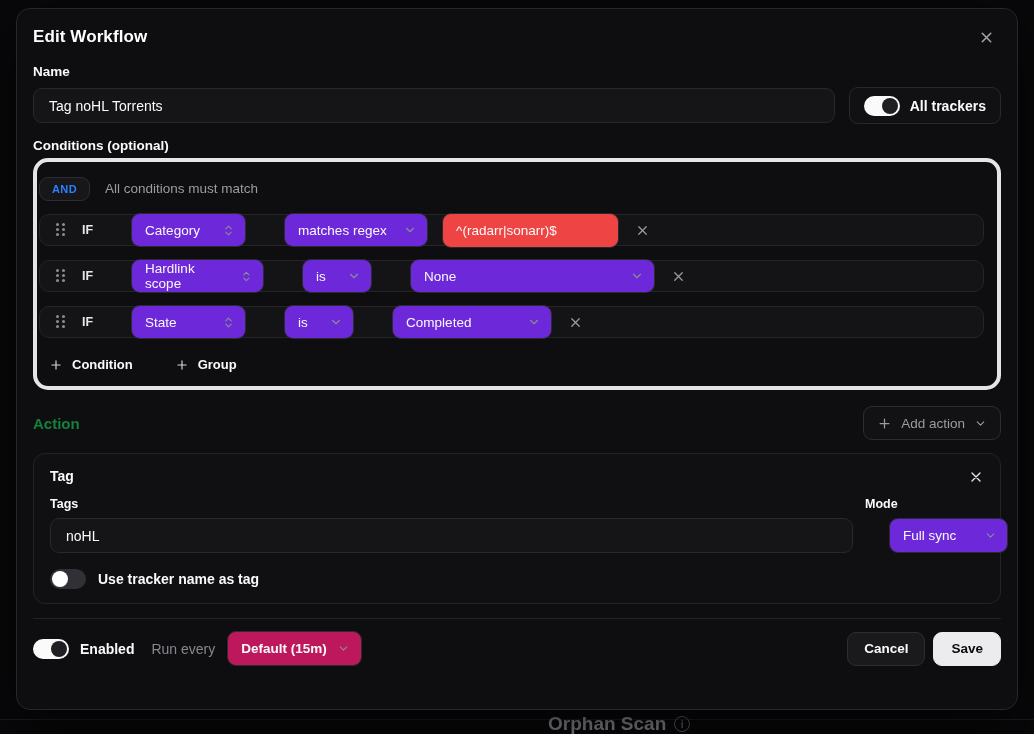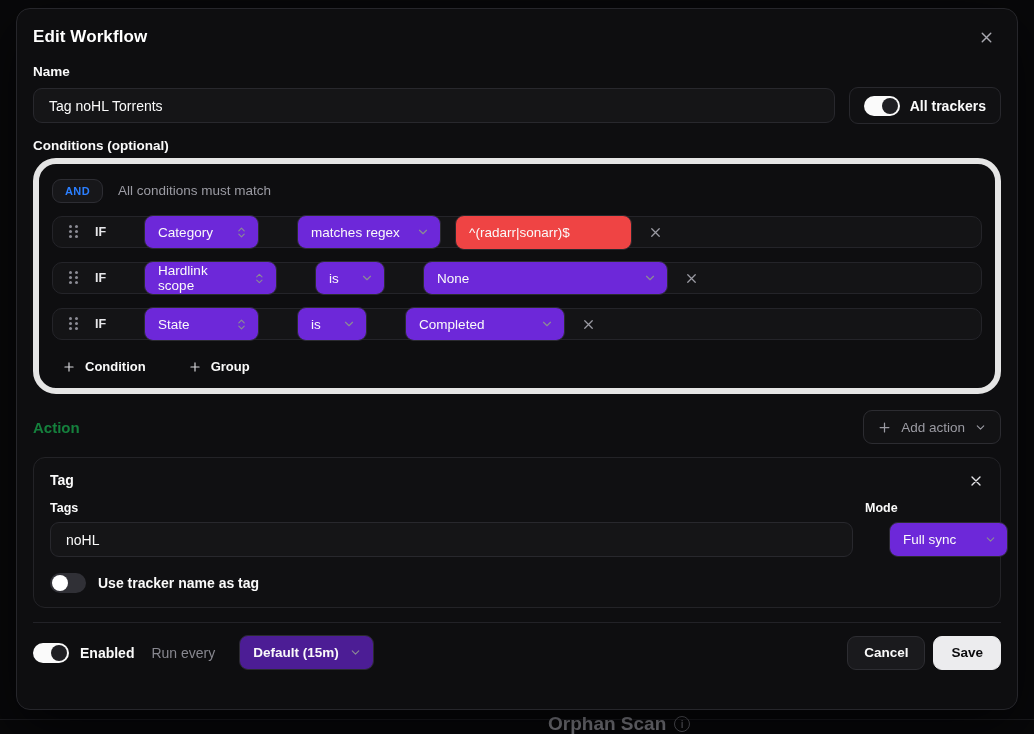--- a/index.html
+++ b/index.html
@@ -44,21 +44,21 @@
   }
   .trackers-box .field-label { font-size:14px; }
 
   
   .switch { width:36px; height:20px; border-radius:999px; background:#303036; position:relative; flex:0 0 auto; cursor:pointer; }
   .switch .knob { position:absolute; top:2px; left:2px; width:16px; height:16px; border-radius:50%; background:#ffffff; }
   .switch.on { background:#fafafa; }
   .switch.on .knob { left:18px; background:#1f1f23; }
 
   .conditions-heading { margin-top:14px; }
-  .cond-container { margin-top:5px; border:6px solid #e5e5e5; border-radius:23px; padding:13px 13px 8px 13px; background:#0e0e10; }
+  .cond-container { margin-top:5px; border:4px solid #e5e5e5; border-radius:15px; padding:13px 13px 8px 2px; background:#0e0e10; }
   .match-row { display:flex; align-items:center; gap:15px; height:27px; }
   .and-badge {
     background:#17171a; border:1px solid #2d2d33; border-radius:9px; color:#2b7fff;
     font-size:11px; font-weight:700; letter-spacing:.4px; padding:5px 12px; cursor:pointer;
   }
   .match-hint { color:#9b9ba3; font-size:13.5px; }
 
   .cond-rows { margin-top:12px; display:flex; flex-direction:column; gap:14px; }
   .cond-row {
     height:32px; border:1px solid #242429; border-radius:10px; background:#141416;
@@ -110,21 +110,21 @@
   .mode-select { width:119px; height:35px; }
   .tracker-toggle-row { margin-top:16px; display:flex; align-items:center; gap:12px; }
   .tracker-toggle-row .field-label { font-size:14px; }
 
   .modal-footer {
     margin-top:14px; border-top:1px solid #222227; padding:12px 0 0 0;
     display:flex; align-items:center;
   }
   .enabled-label { font-size:14px; font-weight:600; color:#fafafa; margin-left:11px; }
   .run-every { font-size:14px; color:#87878f; margin-left:17px; }
-  .interval-select { height:35px; background:#4c1d95; font-weight:600; gap:10px; padding-right:11px; }
+  .interval-select { margin-left:12px; height:35px; background:#be185d; font-weight:600; gap:10px; padding-right:11px; }
   .footer-spacer { flex:1; }
   .btn-secondary {
     height:34px; padding:0 16px; background:#1a1a1d; border:1px solid #2d2d32; border-radius:9px;
     color:#fafafa; font-size:13.5px; font-weight:700; cursor:pointer; font-family:inherit;
   }
   .btn-primary {
     height:34px; padding:0 17px; margin-left:8px; background:#ececee; border:1px solid #ececee; border-radius:9px;
     color:#0b0b0d; font-size:13.5px; font-weight:700; cursor:pointer; font-family:inherit;
   }
   svg { display:block; }

